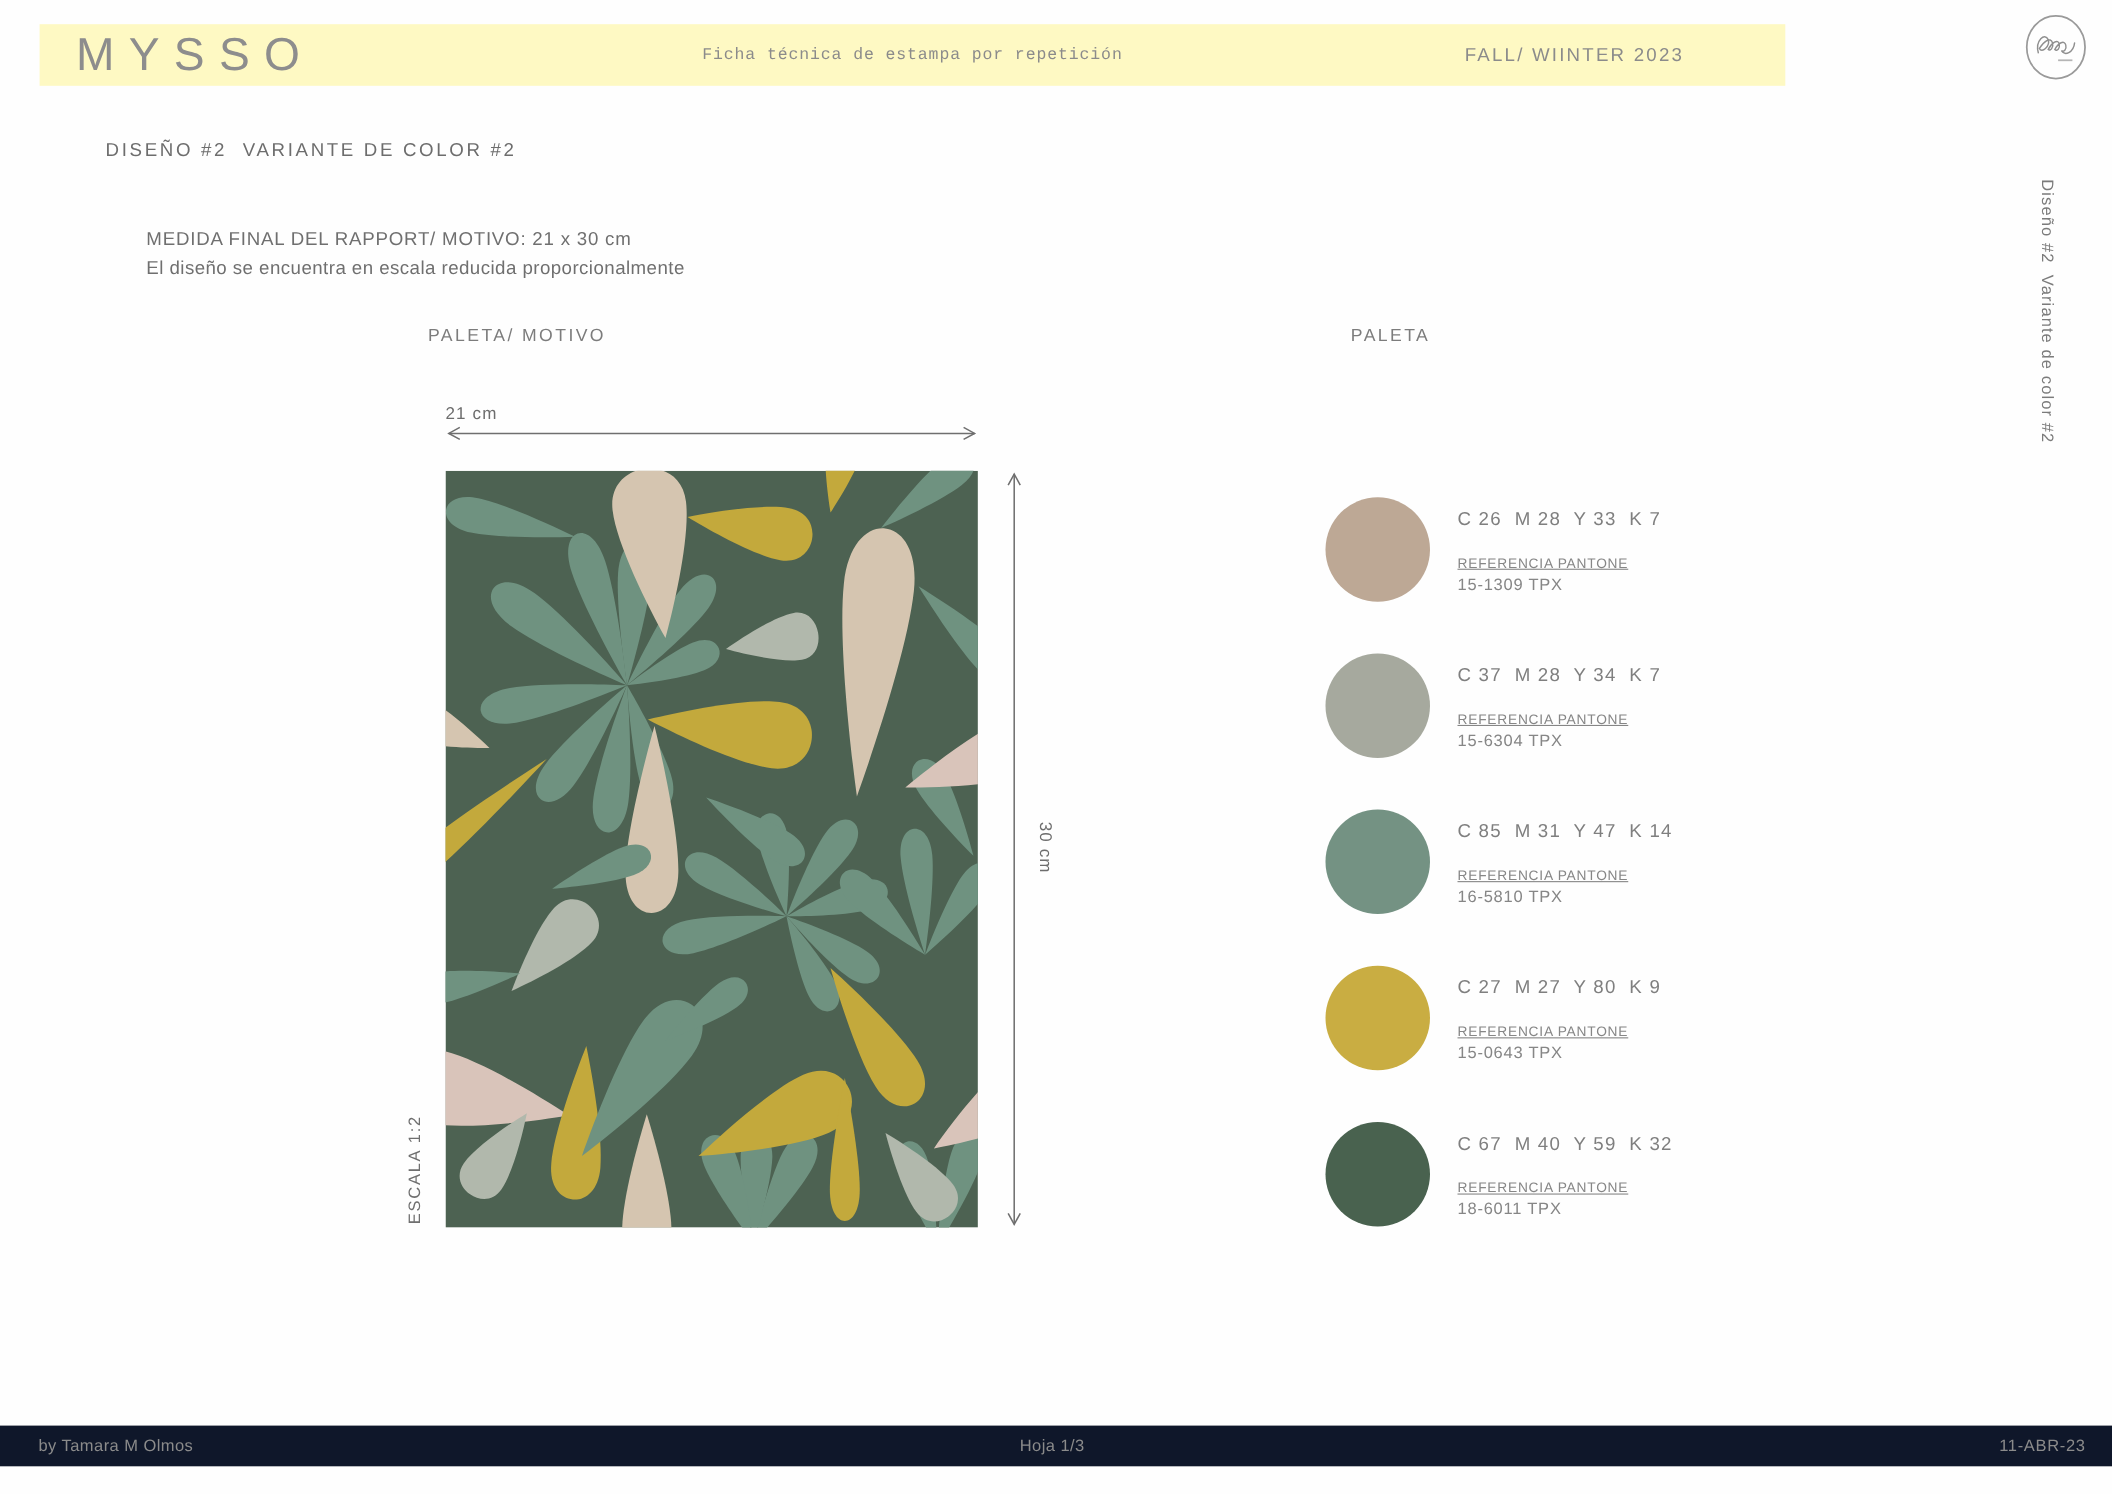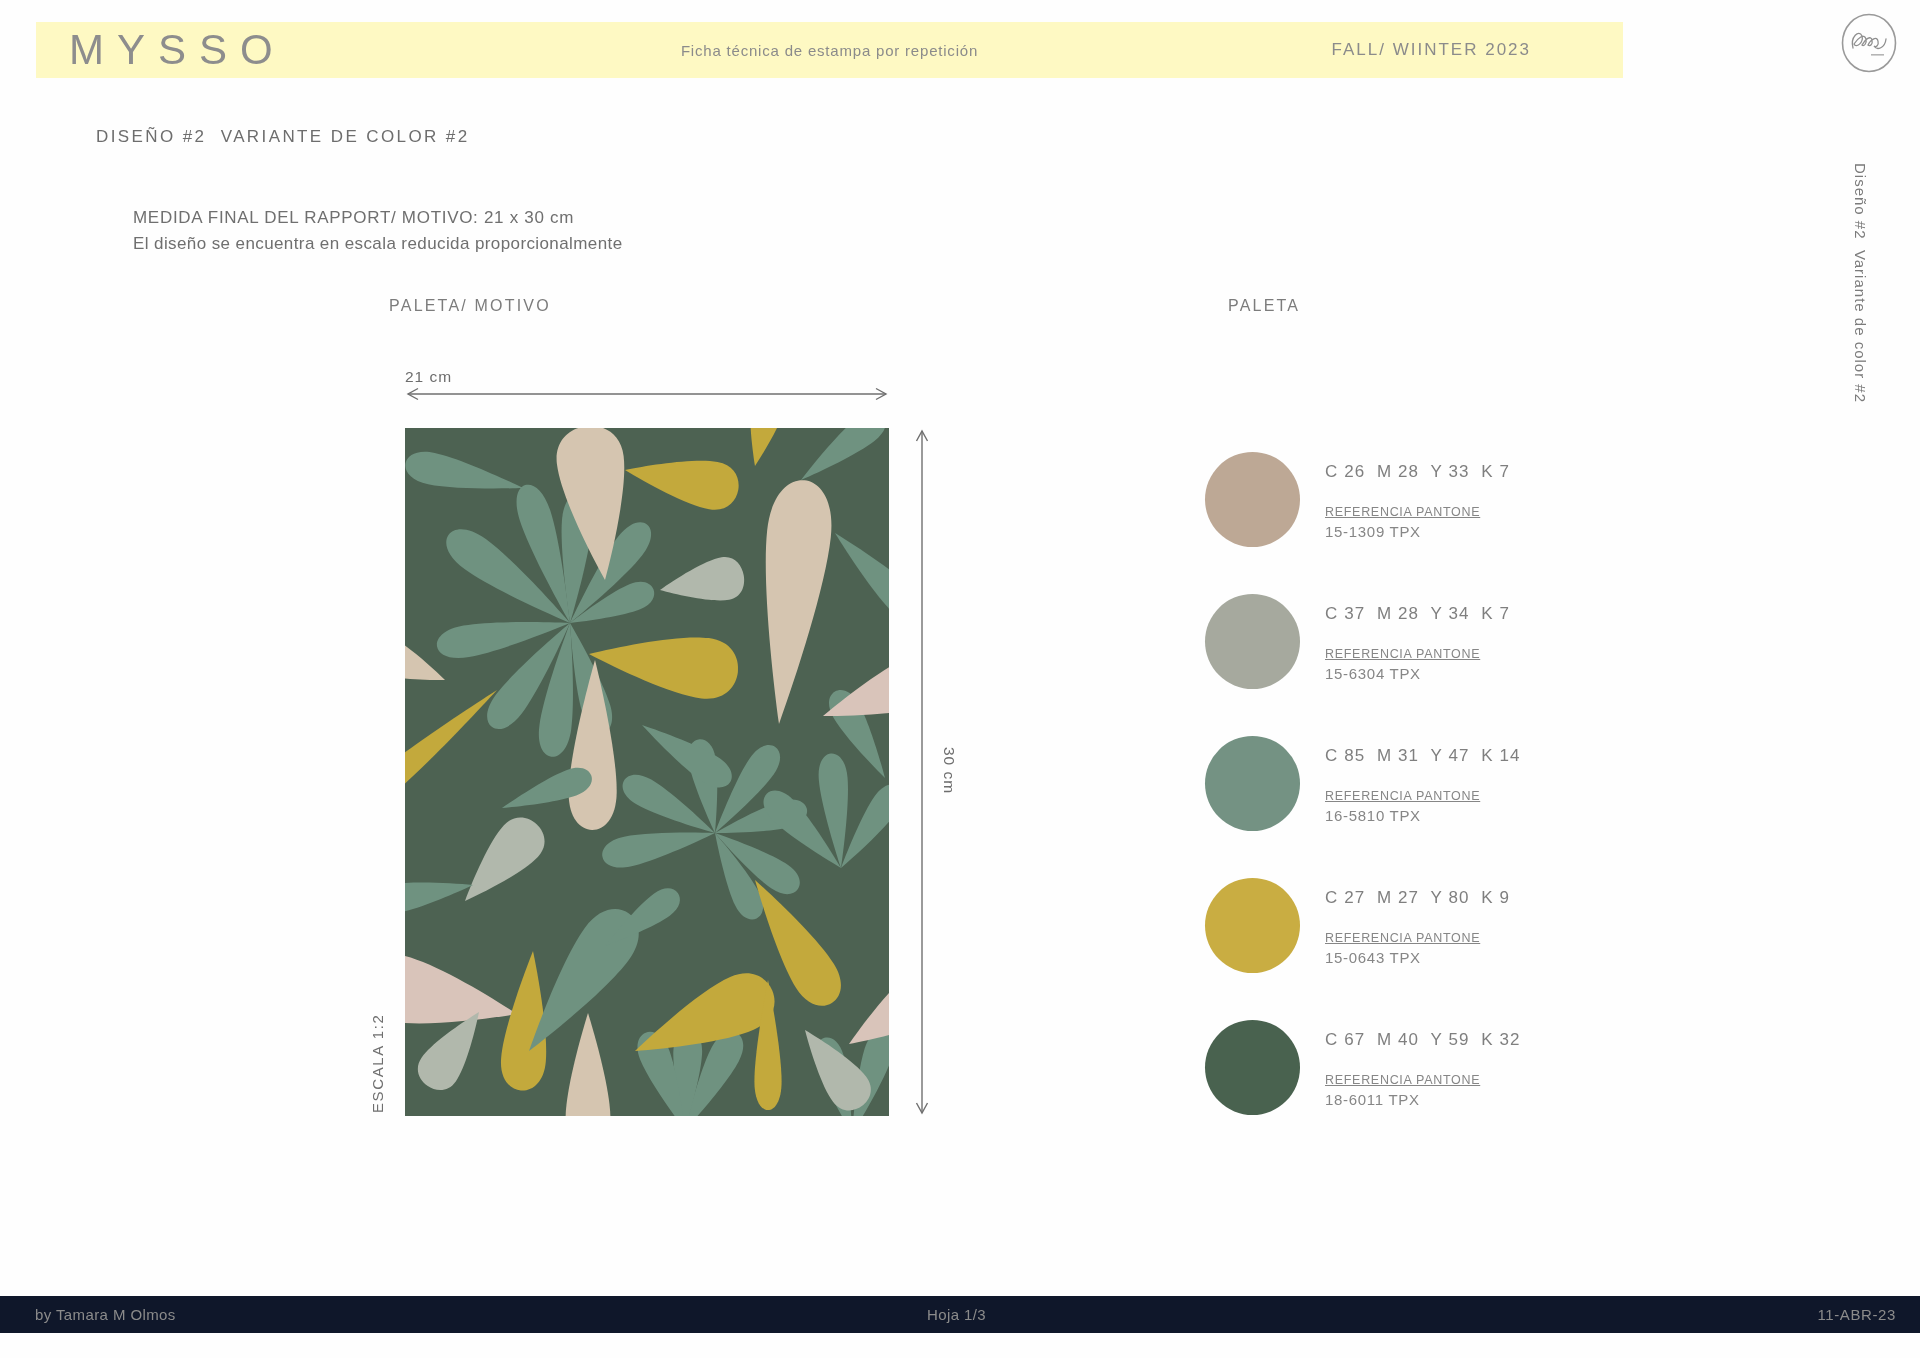--- a/index.html
+++ b/index.html
@@ -16,21 +16,21 @@
     background:#fef9c3;
     margin-left:36px;
   }
   .brand{
     position:absolute; left:33px; top:0; height:56px; display:flex; align-items:center;
     font-size:42px; letter-spacing:13px; color:#8d8d8d; font-weight:400;
   }
   .doc-title{
     position:absolute; left:0; right:0; top:0; height:56px;
     display:flex; align-items:center; justify-content:center;
-    font-size:15px; letter-spacing:.8px; color:#8b8b8b;
+    font-size:15px; letter-spacing:.8px; color:#8b8b8b;font-family:Liberation Mono, monospace;
   }
   .season{
     position:absolute; right:92px; top:0; height:56px; display:flex; align-items:center;
     font-size:17px; letter-spacing:2px; color:#8b8b8b;
   }
   .mini-logo{position:absolute; left:1840px; top:13px; width:58px; height:60px;}
   
   .design-title{
     position:absolute; left:96px; top:127px;
     font-size:17px; letter-spacing:2.4px; color:#6d6d6d;

